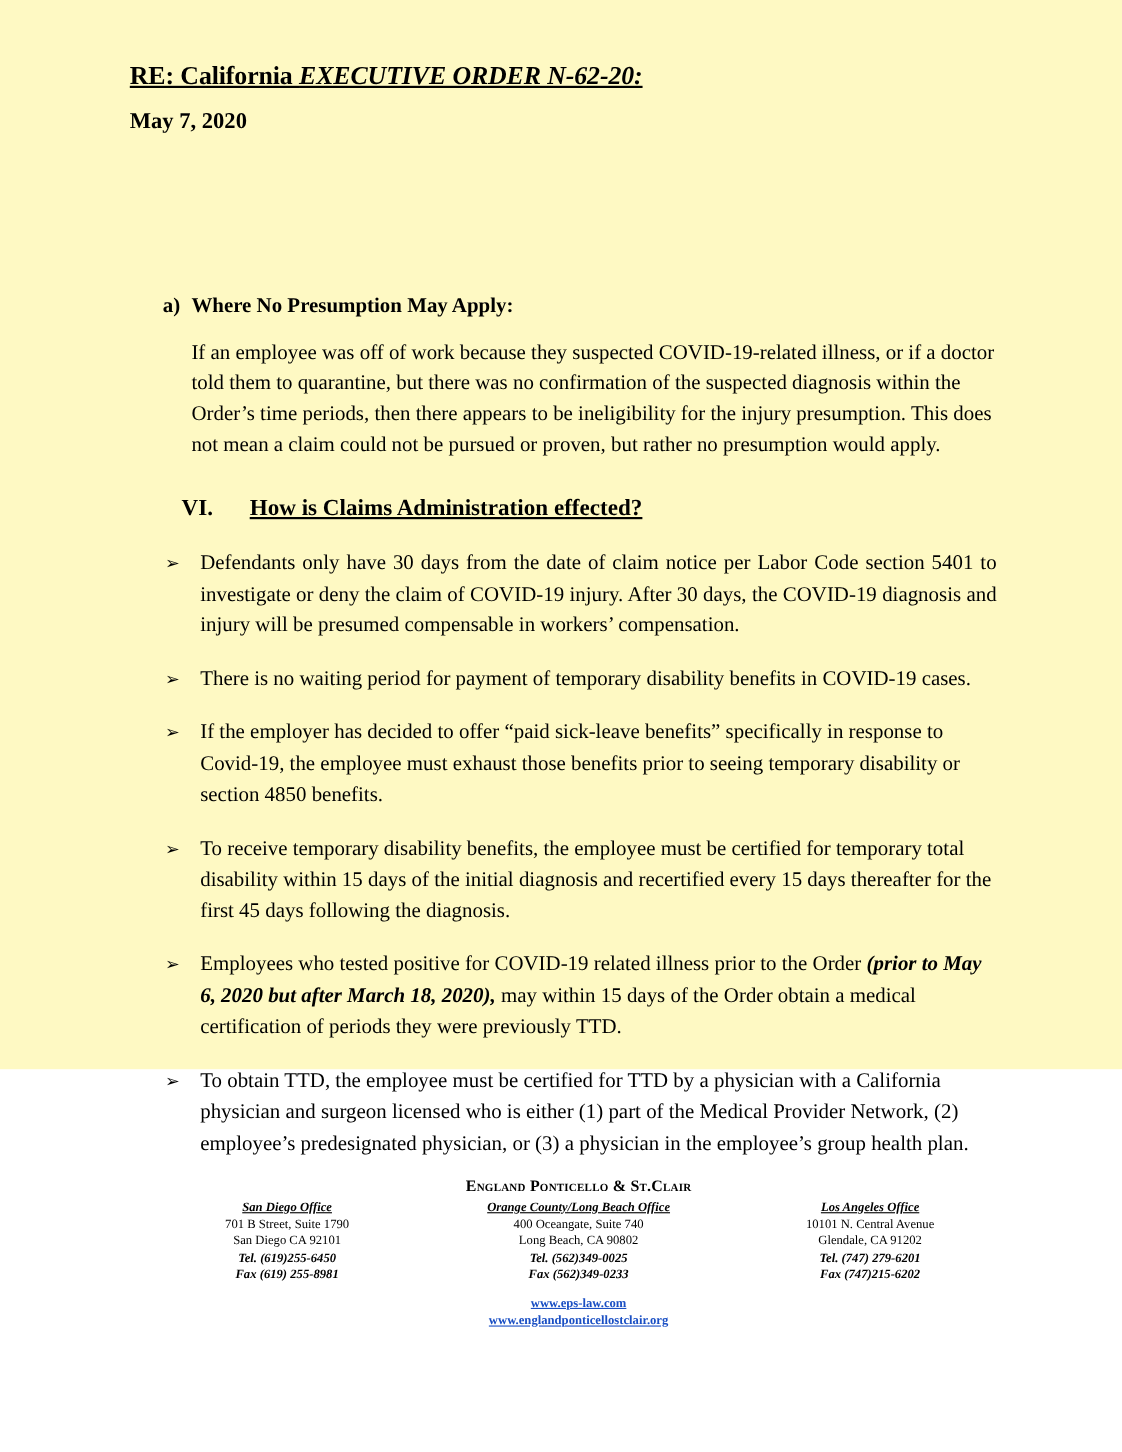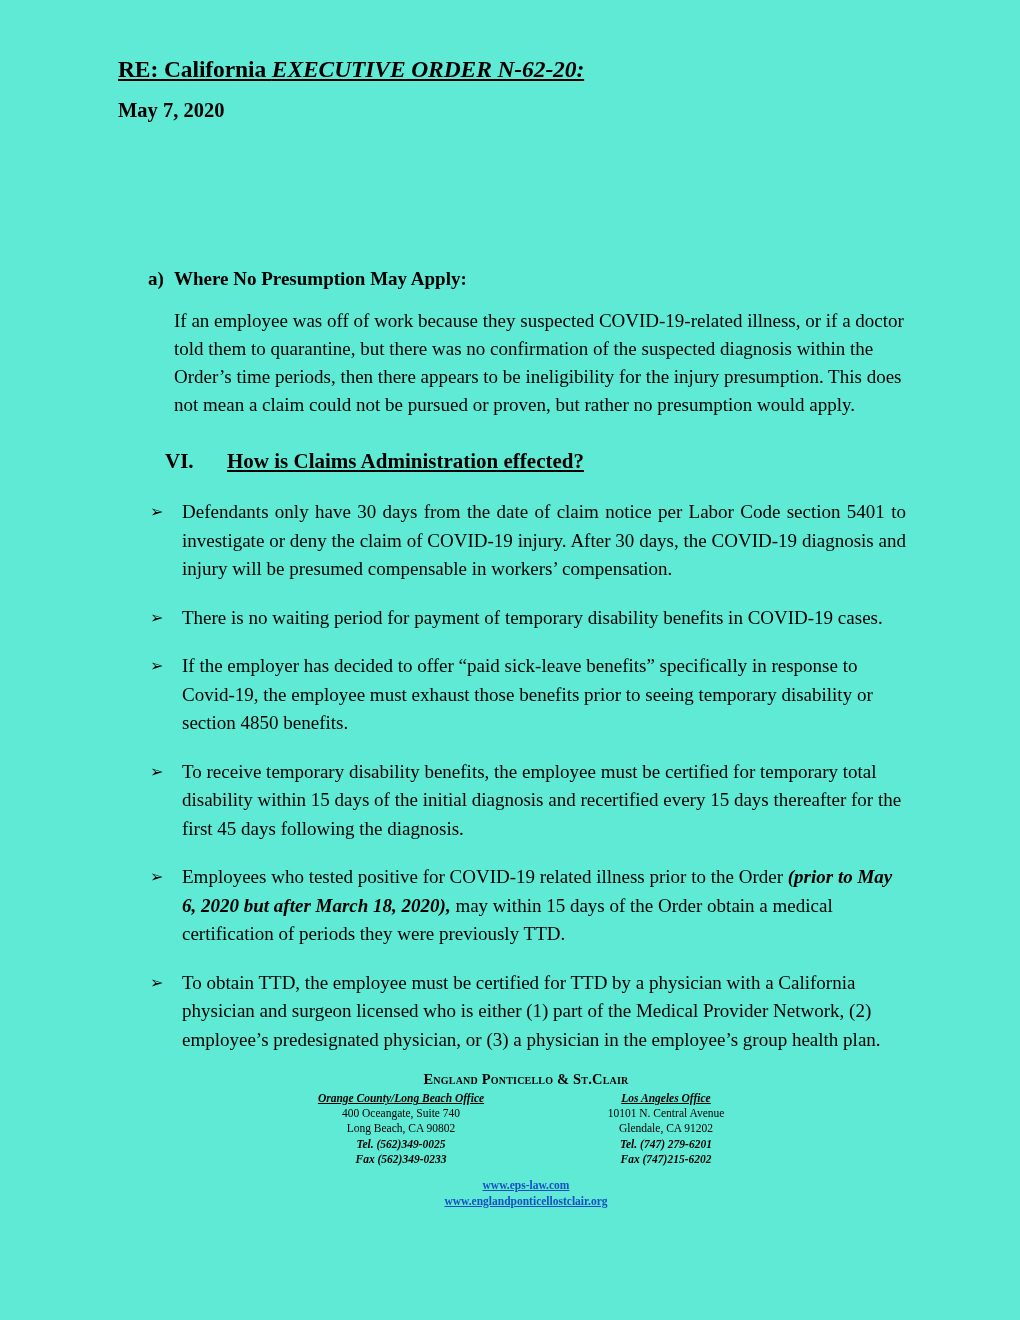--- a/index.html
+++ b/index.html
@@ -13,22 +13,22 @@
     font-family: "Liberation Serif", "DejaVu Serif", serif;
     color: #000000;
     position: relative;
     overflow: hidden;
   }
 
   .page {
     position: absolute;
     left: 0; top: 0;
     width: 1020px;
-    height: 1320px;
-    background: #5eead4;
+    height: 972px;
+    background: #fef9c3;
   }
 
   
   .header-block {
     position: absolute;
     left: 118px;
     top: 54px;
     width: 780px;
   }
   .hdr-line {
@@ -235,20 +235,27 @@
       <span class="bullet-text">To obtain TTD, the employee must be certified for TTD by a physician with a California physician and surgeon licensed who is either (1) part of the Medical Provider Network, (2) employee’s predesignated physician, or (3) a physician in the employee’s group health plan.</span>
     </div>
 
   </div>
 
   <div class="footer">
     <div class="firm-name">England Ponticello &amp; St.Clair</div>
 
     <div class="offices">
 
+      <div class="office sd">
+        <div class="office-title">San Diego Office</div>
+        <div class="office-line">701 B Street, Suite 1790</div>
+        <div class="office-line">San Diego CA 92101</div>
+        <div class="office-tel">Tel. (619)255-6450</div>
+        <div class="office-fax">Fax (619) 255-8981</div>
+      </div>
 
       <div class="office oc">
         <div class="office-title">Orange County/Long Beach Office</div>
         <div class="office-line">400 Oceangate, Suite 740</div>
         <div class="office-line">Long Beach, CA 90802</div>
         <div class="office-tel">Tel.  (562)349-0025</div>
         <div class="office-fax">Fax (562)349-0233</div>
       </div>
 
       <div class="office la">

